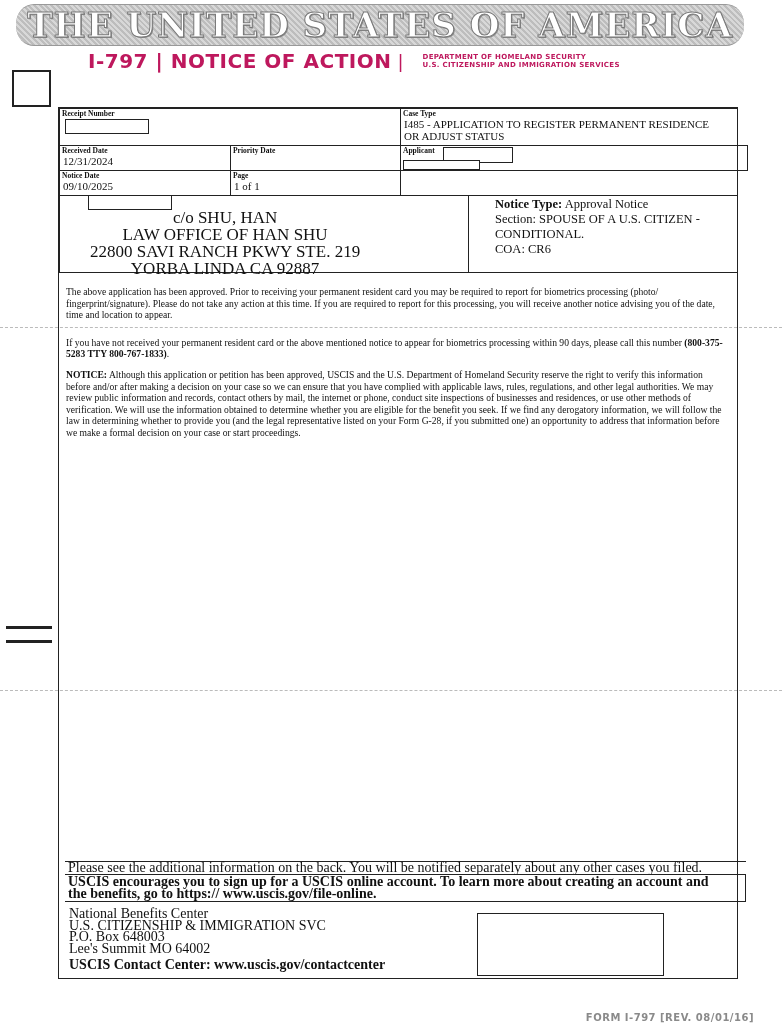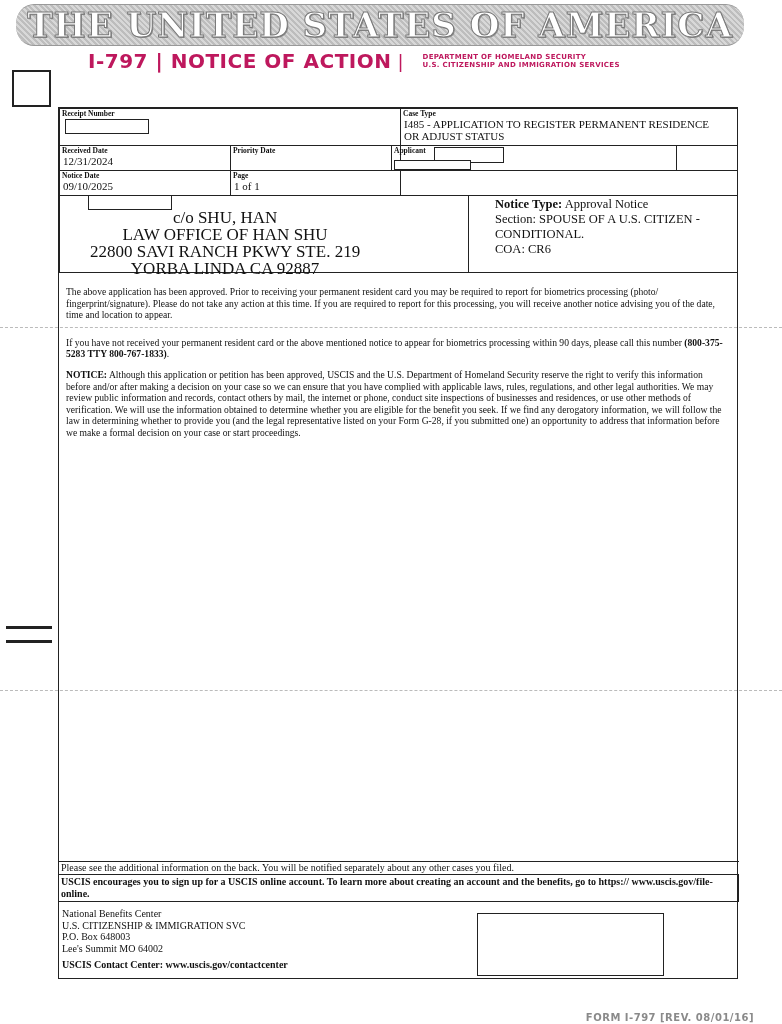--- a/index.html
+++ b/index.html
@@ -47,21 +47,21 @@
   }
   .cell { position: absolute; border: 1px solid #222; box-sizing: border-box; }
   .lbl { font-size: 7.5px; font-weight: bold; line-height: 9px; padding-left: 2px; }
   .val { font-size: 11px; line-height: 12px; padding-left: 3px; }
   .redact { position: absolute; border: 1.5px solid #222; background: #fff; box-sizing: border-box; }
 
   .addr { font-size: 17px; line-height: 17px; text-align: center; }
   .notice-type { font-size: 12.5px; line-height: 15px; }
   .body-text { font-size: 9.6px; line-height: 11.6px; text-align: left; }
   .body-text p { margin: 0 0 9px 0; }
-  .foot-text { font-size: 10px; line-height: 11.5px; }
+  .foot-text { font-size: 14px; line-height: 11.5px; margin-left: 7px; }
   .form-num {
     right: 28px; top: 1012px; color: #8a8a8a;
     font-family: "DejaVu Sans", sans-serif; font-weight: bold; font-size: 10px; letter-spacing: 0.5px;
   }
   .scan-line { height: 1px; border-top: 1px dashed #bbb; }
 </style>
 </head>
 <body>
 
 <div class="abs banner">
@@ -97,21 +97,21 @@
   <div class="cell" style="left:0;top:37px;width:172px;height:26px">
     <div class="lbl">Received Date</div>
     <div class="val">12/31/2024</div>
   </div>
 
   <div class="cell" style="left:171px;top:37px;width:171px;height:26px">
     <div class="lbl">Priority Date</div>
     <div class="val"></div>
   </div>
 
-  <div class="cell" style="left:332px;top:37px;width:286px;height:26px">
+  <div class="cell" style="left:341px;top:37px;width:348px;height:26px">
     <div class="lbl">Applicant</div>
     <div class="redact" style="left:42px;top:1px;width:70px;height:16px"></div>
     <div class="redact" style="left:2px;top:14px;width:77px;height:10px"></div>
   </div>
 
   <div class="cell" style="left:0;top:62px;width:172px;height:26px">
     <div class="lbl">Notice Date</div>
     <div class="val">09/10/2025</div>
   </div>
 

